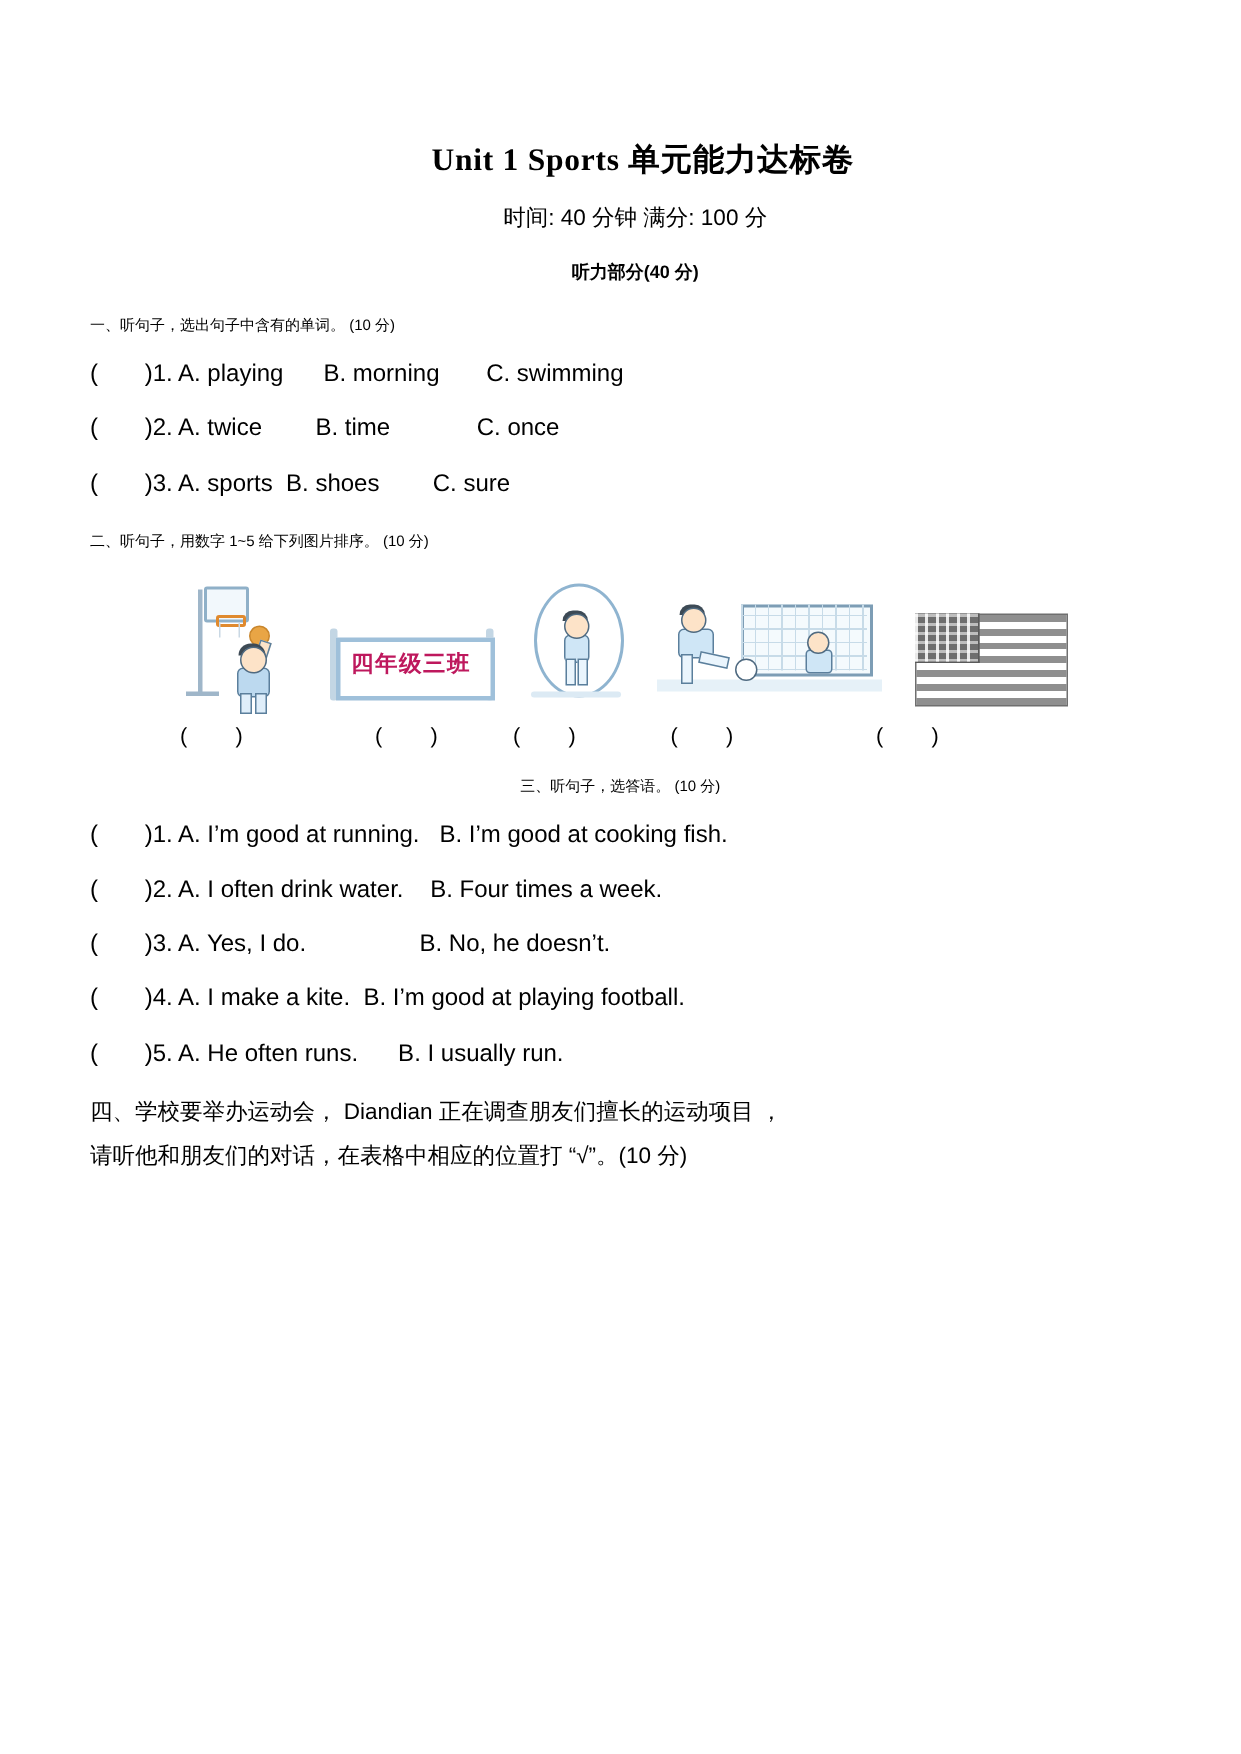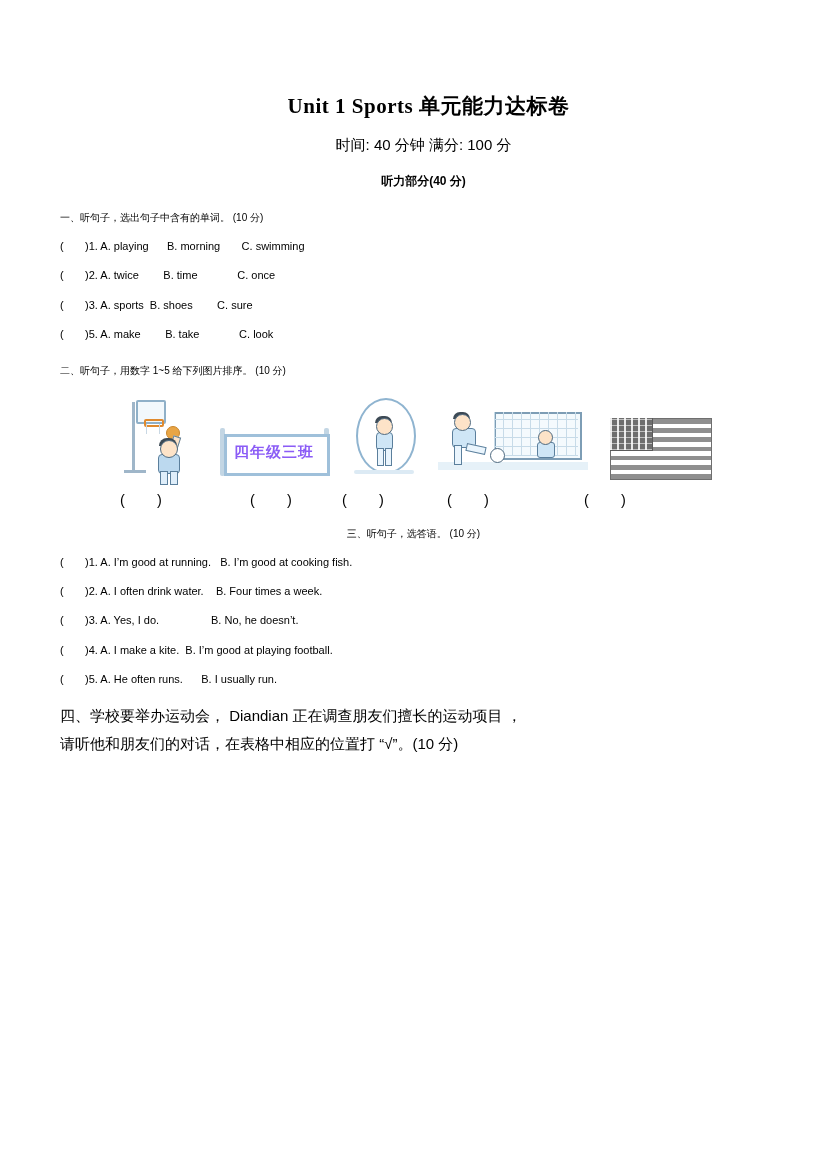--- a/index.html
+++ b/index.html
@@ -43,21 +43,21 @@
     font-weight: bold;
     margin: 0 0 20px 0;
     padding-left: 20px;
   }
   .q-head {
     font-size: 10px;
     margin: 0 0 14px 0;
     line-height: 1.5;
   }
   .opt-line {
-    font-size: 11px;
+    font-size: 16px;
     margin: 0 0 14px 0;
     line-height: 1.4;
     white-space: pre;
   }
   .pic-row {
     display: flex;
     align-items: flex-end;
     margin: 4px 0 0 60px;
     height: 92px;
   }
@@ -91,21 +91,21 @@
   .p1 .head { position:absolute; left:40px; top:44px; width:16px; height:16px; border-radius:50%; background:#fde3c8; border:1.5px solid #4f6a80;}
   .p1 .hair { position:absolute; left:39px; top:42px; width:18px; height:8px; border-radius:9px 9px 0 0; background:#3d4a55;}
   .p1 .body { position:absolute; left:38px; top:58px; width:20px; height:18px; border-radius:4px; background:#bcd9ef; border:1.5px solid #5b7f9c;}
   .p1 .leg1 { position:absolute; left:40px; top:75px; width:6px; height:12px; background:#dfeefa; border:1.5px solid #5b7f9c;}
   .p1 .leg2 { position:absolute; left:50px; top:75px; width:6px; height:12px; background:#dfeefa; border:1.5px solid #5b7f9c;}
   .p1 .arm { position:absolute; left:50px; top:40px; width:6px; height:20px; background:#fde3c8; border:1.5px solid #5b7f9c; transform:rotate(18deg);}
 
   
   .p2 { width: 110px; height: 66px; }
   .p2 .frame { position:absolute; left:4px; top:16px; width:100px; height:36px; border:3px solid #9fc0da; background:#ffffff; }
-  .p2 .txt { position:absolute; left:4px; top:16px; width:100px; height:36px; line-height:36px; text-align:center; font-size:15px; font-weight:bold; color:#8b5cf6; letter-spacing:1px;}
+  .p2 .txt { position:absolute; left:4px; top:16px; width:100px; height:36px; line-height:36px; text-align:center; font-size:15px; font-weight:bold; color:#be185d; letter-spacing:1px;}
   .p2 .stickL { position:absolute; left:0px; top:10px; width:5px; height:48px; background:#c3d6e4; border-radius:2px;}
   .p2 .stickR { position:absolute; left:104px; top:10px; width:5px; height:48px; background:#c3d6e4; border-radius:2px;}
 
   
   .p3 { width: 64px; height: 88px; }
   .p3 .rope { position:absolute; left:4px; top:2px; width:56px; height:72px; border:2px solid #8fb4d0; border-radius:50%; background:transparent;}
   .p3 .head { position:absolute; left:24px; top:22px; width:15px; height:15px; border-radius:50%; background:#fde3c8; border:1.5px solid #4f6a80;}
   .p3 .hair { position:absolute; left:23px; top:20px; width:17px; height:7px; border-radius:8px 8px 0 0; background:#3d4a55;}
   .p3 .body { position:absolute; left:24px; top:36px; width:15px; height:17px; border-radius:4px; background:#cfe6f6; border:1.5px solid #5b7f9c;}
   .p3 .leg1 { position:absolute; left:25px; top:52px; width:5px; height:16px; background:#eaf5fd; border:1.5px solid #5b7f9c;}
@@ -145,21 +145,20 @@
 <div class="page">
 
   <h1 class="doc-title">Unit 1 Sports  单元能力达标卷</h1>
   <div class="subtitle">时间: 40 分钟    满分: 100 分</div>
   <div class="section-head">听力部分(40 分)</div>
 
   <div class="q-head">一、听句子，选出句子中含有的单词。 (10 分)</div>
   <div class="opt-line">(       )1. A. playing      B. morning       C. swimming</div>
   <div class="opt-line">(       )2. A. twice        B. time             C. once</div>
   <div class="opt-line">(       )3. A. sports  B. shoes        C. sure</div>
-  <div class="opt-line">(       )5. A. make        B. take             C. look</div>
 
   <div class="q-head" style="margin-top:20px;">二、听句子，用数字 1~5 给下列图片排序。 (10 分)</div>
 
   <div class="pic-row">
     <div class="pic p1">
       <span class="board"></span>
         <span class="rim"></span>
         <span class="net"></span>
       <span class="pole"></span>
         <span class="pole2"></span>

